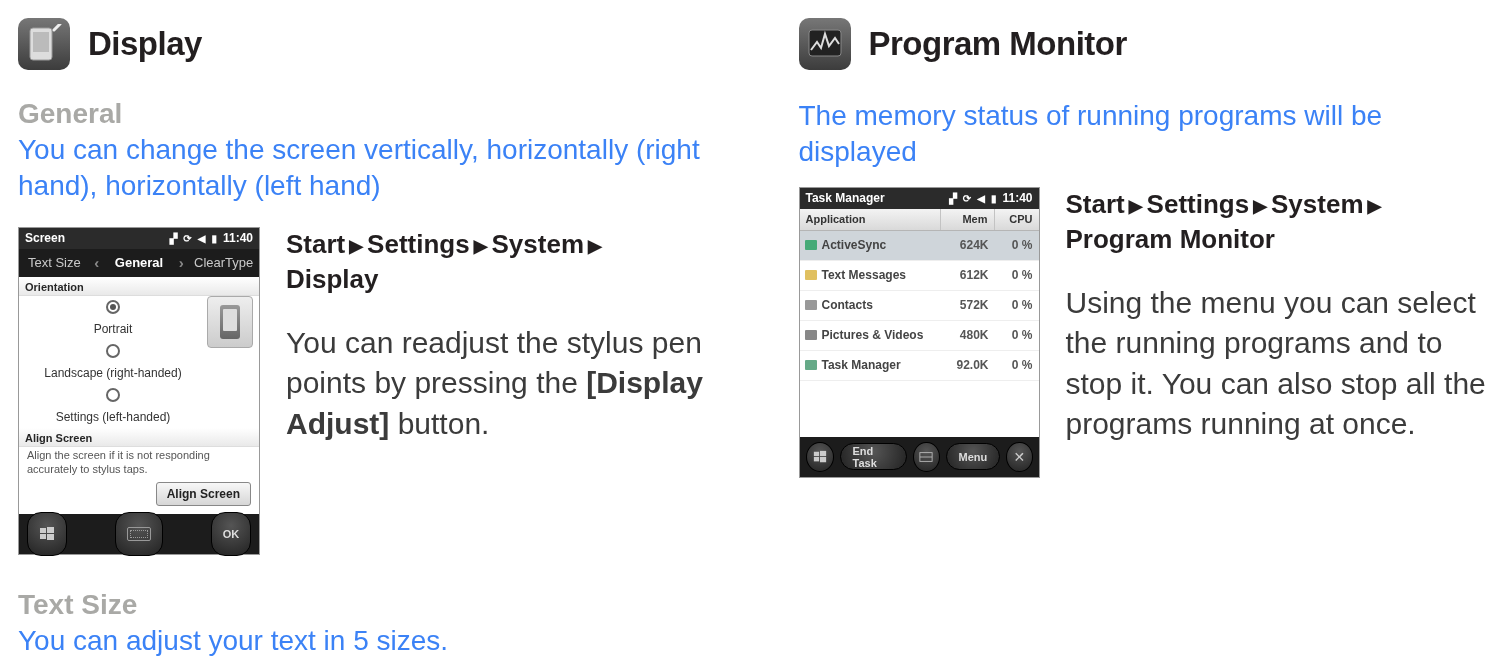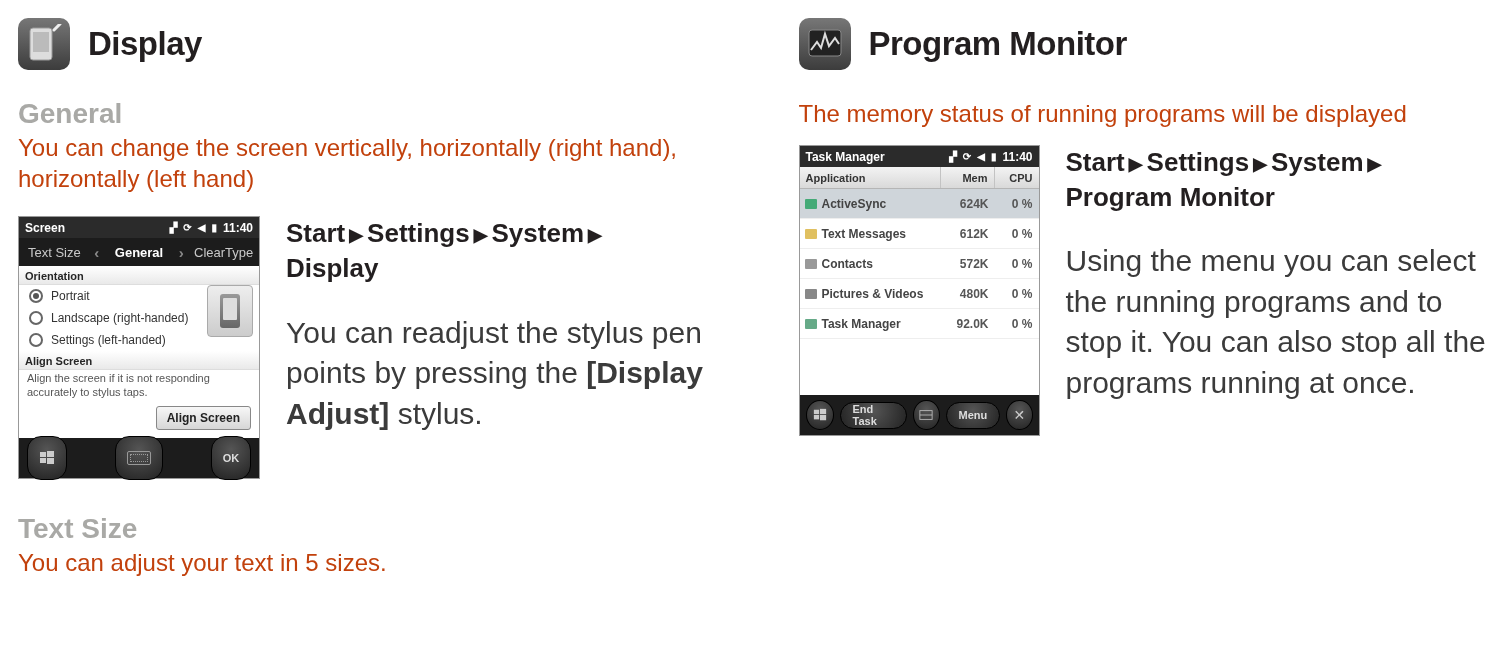--- a/index.html
+++ b/index.html
@@ -8,21 +8,21 @@
   .col { flex: 1; }
   .col-left { flex: 1 1 50%; }
   .col-right { flex: 1 1 50%; }
 
   .section-header { display: flex; align-items: center; gap: 18px; margin-bottom: 28px; }
   .app-icon { width: 52px; height: 52px; border-radius: 10px; background: linear-gradient(#777,#3c3c3c); position: relative; display:flex; align-items:center; justify-content:center; }
   .app-icon svg { width: 40px; height: 40px; }
   .section-title { font-size: 33px; font-weight: 700; color: #231f20; font-family: "Segoe UI", Arial, sans-serif; letter-spacing: -0.5px; }
 
   .subhead { font-size: 28px; font-weight: 700; color: #a9a9a6; margin-bottom: 2px; }
-  .body-text { font-size: 24px; line-height: 1.3; color: #c2410c; }
+  .body-text { font-size: 28px; line-height: 1.3; color: #3b82f6; }
 
   .row-with-shot { display: flex; gap: 26px; margin-top: 22px; align-items: flex-start; }
   .shot-wrap { flex: 0 0 auto; }
   .instr { flex: 1; }
 
   .breadcrumb { font-size: 26px; font-weight: 700; color: #231f20; line-height: 1.35; }
   .breadcrumb .tri { font-size: 18px; vertical-align: 1px; color: #231f20; padding: 0 4px; }
 
   .para { font-size: 30px; color: #3b3b3b; line-height: 1.35; margin-top: 26px; }
   .para .bold { font-weight: 700; }
@@ -33,21 +33,21 @@
   .status-left { font-weight:700; }
   .status-right { display:flex; gap:6px; align-items:center; }
   .status-glyph { font-size:10px; }
 
   .tabbar { height: 28px; background: #1c1c1c; display:flex; align-items:center; }
   .tab { flex:1; text-align:center; color:#c9c9c9; font-size:13px; font-weight:400; position:relative;}
   .tab.sel { color:#fff; font-weight:700; }
   .tab-sep { width:14px; text-align:center; color:#888; font-size:15px; font-weight:700;}
   .section-label { font-size:11px; font-weight:700; color:#262626; padding:4px 6px 2px; border-bottom:1px solid #ddd; background:linear-gradient(#fff,#e9e9e9); }
 
-  .radio-row { display:flex; align-items:center; gap:8px; padding:4px 10px; font-size:12px; color:#333; }
+  .radio-row { display:flex; align-items:center; gap:8px; padding:4px 10px; font-size:12px; color:#333;flex-direction:column; }
   .radio { width:14px; height:14px; border-radius:50%; border:2px solid #666; display:inline-flex; align-items:center; justify-content:center; }
   .radio.on::after { content:""; width:6px; height:6px; border-radius:50%; background:#555; }
   .orient-right { margin-left:auto; margin-right:6px; width:46px; height:52px; background:linear-gradient(#eee,#ccc); border:1px solid #aaa; border-radius:4px; display:flex; align-items:center; justify-content:center; }
   .phone-mini { width:20px; height:34px; border-radius:3px; background:linear-gradient(#999,#666); position:relative;}
   .phone-mini::after{content:""; position:absolute; top:4px; left:3px; right:3px; bottom:8px; background:#ddd; border-radius:1px;}
 
   .align-text { font-size:11px; color:#555; padding:2px 8px 6px; line-height:1.25; }
   .align-btn-row { display:flex; justify-content:flex-end; padding:0 8px 8px;}
   .align-btn { font-size:12px; font-weight:700; color:#222; background:linear-gradient(#f7f7f7,#d6d6d6); border:1px solid #888; border-radius:3px; padding:4px 10px; }
 
@@ -162,21 +162,21 @@
             <div class="soft-btn">OK</div>
           </div>
         </div>
       </div>
 
       <div class="instr">
         <div class="breadcrumb">
           <span>Start</span><span class="tri">▶</span><span>Settings</span><span class="tri">▶</span><span>System</span><span class="tri">▶</span><br><span>Display</span>
         </div>
         <div class="para">
-          <span>You can readjust the stylus pen points by pressing the </span><span class="bold">[Display Adjust]</span><span> stylus.</span>
+          <span>You can readjust the stylus pen points by pressing the </span><span class="bold">[Display Adjust]</span><span> button.</span>
         </div>
       </div>
     </div>
 
     <div class="mt-big">
       <div class="subhead">Text Size</div>
       <div class="body-text">You can adjust your text in 5 sizes.</div>
     </div>
   </div>
 

